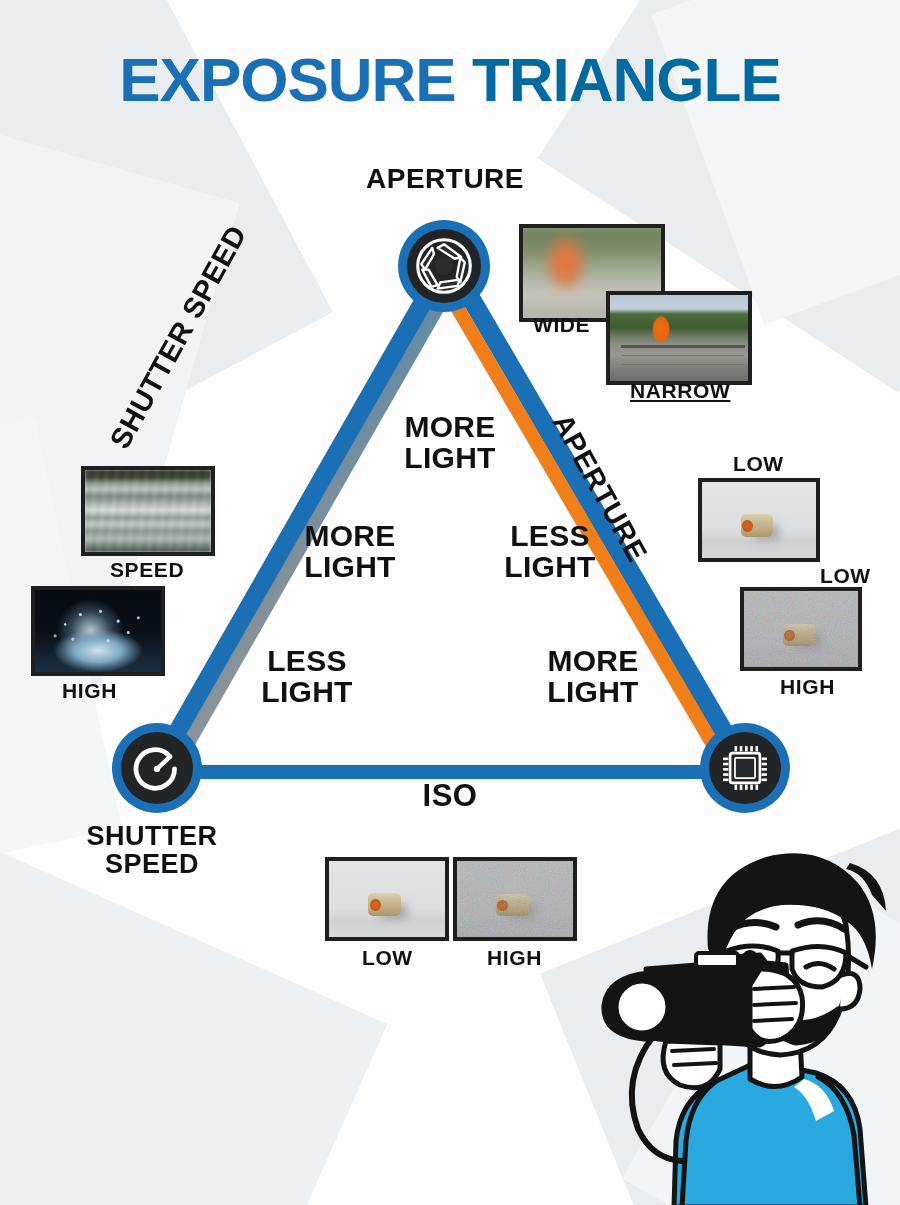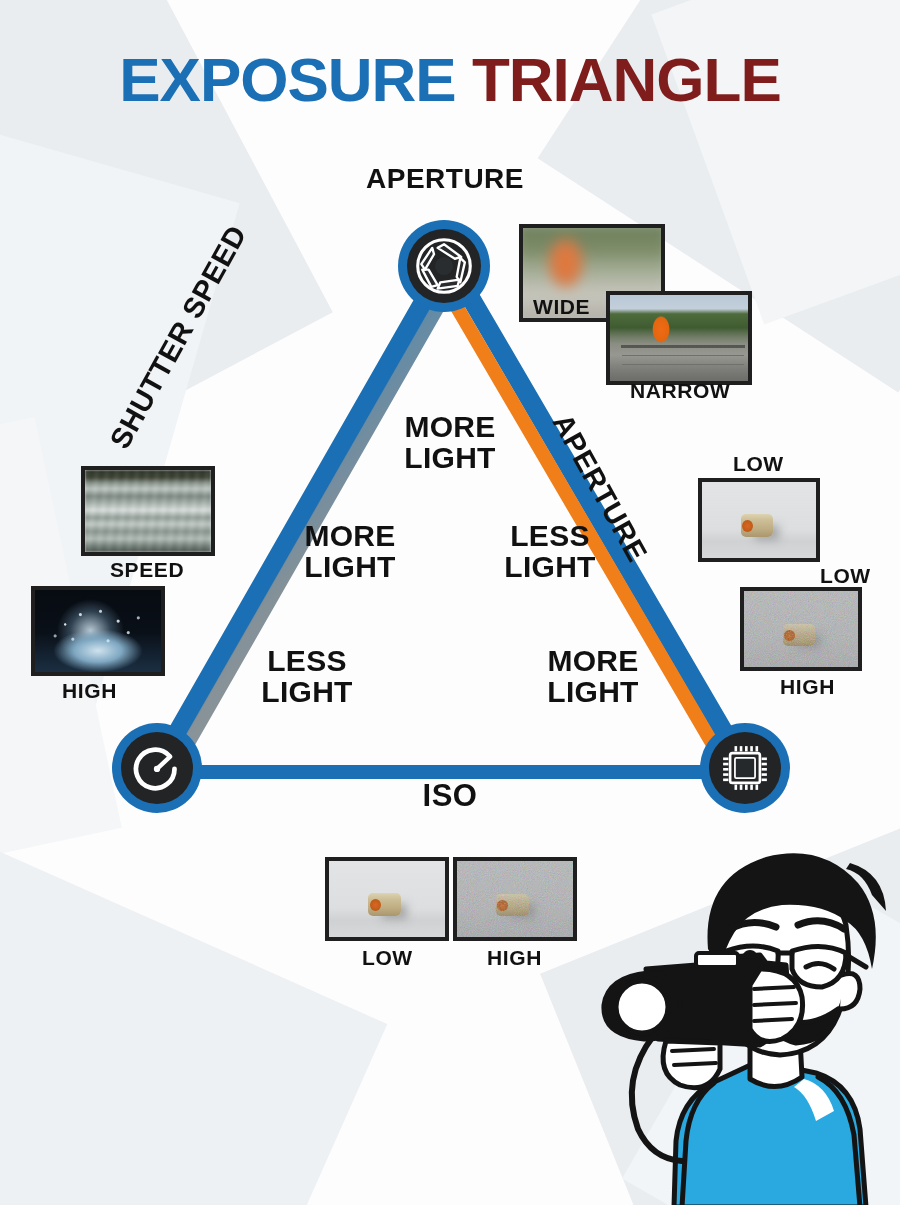--- a/index.html
+++ b/index.html
@@ -66,21 +66,21 @@
   .title {
     position: absolute; top: 44px; left: 0; width: 900px;
     text-align: center;
     font-size: 62px;
     font-weight: bold;
     letter-spacing: -1px;
     z-index: 8;
     white-space: nowrap;
   }
   .title .t-blue { color: #1b6fb5; }
-  .title .t-dark { color: #7f1d1d; }
+  .title .t-dark { color: #0369a1; }
 
   
   .tri-layer { position: absolute; inset: 0; z-index: 3; }
 
   
   .edge-label {
     position: absolute;
     font-size: 29px;
     font-weight: bold;
     color: #111111;
@@ -357,20 +357,22 @@
 
   <div class="node node-shutter">
     <div class="node-inner">
       <svg width="56" height="56" viewBox="0 0 64 64">
         <path d="M46 18 A22 22 0 1 0 52 33" fill="none" stroke="#ffffff" stroke-width="5.4" stroke-linecap="round"></path>
         <line x1="32" y1="33" x2="47" y2="19" stroke="#ffffff" stroke-width="5" stroke-linecap="round"></line>
         <circle cx="32" cy="33" r="3.6" fill="#ffffff"></circle>
       </svg>
     </div>
   </div>
+  <div class="node-label lbl-shutter" style="white-space:pre-line;">SHUTTER
+SPEED</div>
 
   <div class="node node-iso">
     <div class="node-inner">
       <svg width="56" height="56" viewBox="0 0 64 64">
         <rect x="15" y="15" width="34" height="34" rx="2.5" fill="none" stroke="#ffffff" stroke-width="3"></rect>
         <rect x="21" y="21" width="22" height="22" rx="1.5" fill="#ffffff" opacity="0.12"></rect>
         <rect x="20.5" y="20.5" width="23" height="23" rx="1.5" fill="#26292c" stroke="#ffffff" stroke-width="2"></rect>
         <g fill="#ffffff">
           <rect x="20" y="7" width="3" height="6"></rect>
             <rect x="26" y="7" width="3" height="6"></rect>
@@ -405,26 +407,26 @@
 LIGHT</div>
   <div class="light-label ll-botleft">LESS
 LIGHT</div>
   <div class="light-label ll-botright">MORE
 LIGHT</div>
 
   <div class="thumb-group" style="left:0;top:0;width:900px;height:1205px;">
     <div class="thumb" style="left:519px;top:224px;width:146px;height:98px;">
       <div class="ph ph-wide"></div>
     </div>
-    <div class="thumb-cap" style="left:533px;top:295px;">WIDE</div>
+    <div class="thumb-cap" style="left:533px;top:313px;">WIDE</div>
 
     <div class="thumb" style="left:606px;top:291px;width:146px;height:94px;">
       <div class="ph ph-narrow"></div>
     </div>
-    <div class="thumb-cap" style="left:630px;top:379px;">NARROW</div>
+    <div class="thumb-cap" style="left:630px;top:379px;text-decoration:underline;">NARROW</div>
   </div>
 
   <div class="thumb-group" style="left:0;top:0;width:900px;height:1205px;">
     <div class="thumb" style="left:81px;top:466px;width:134px;height:90px;">
       <div class="ph ph-slow"></div>
     </div>
     <div class="thumb-cap" style="left:110px;top:558px;">SPEED</div>
 
     <div class="thumb" style="left:31px;top:586px;width:134px;height:90px;">
       <div class="ph ph-fast"></div>

